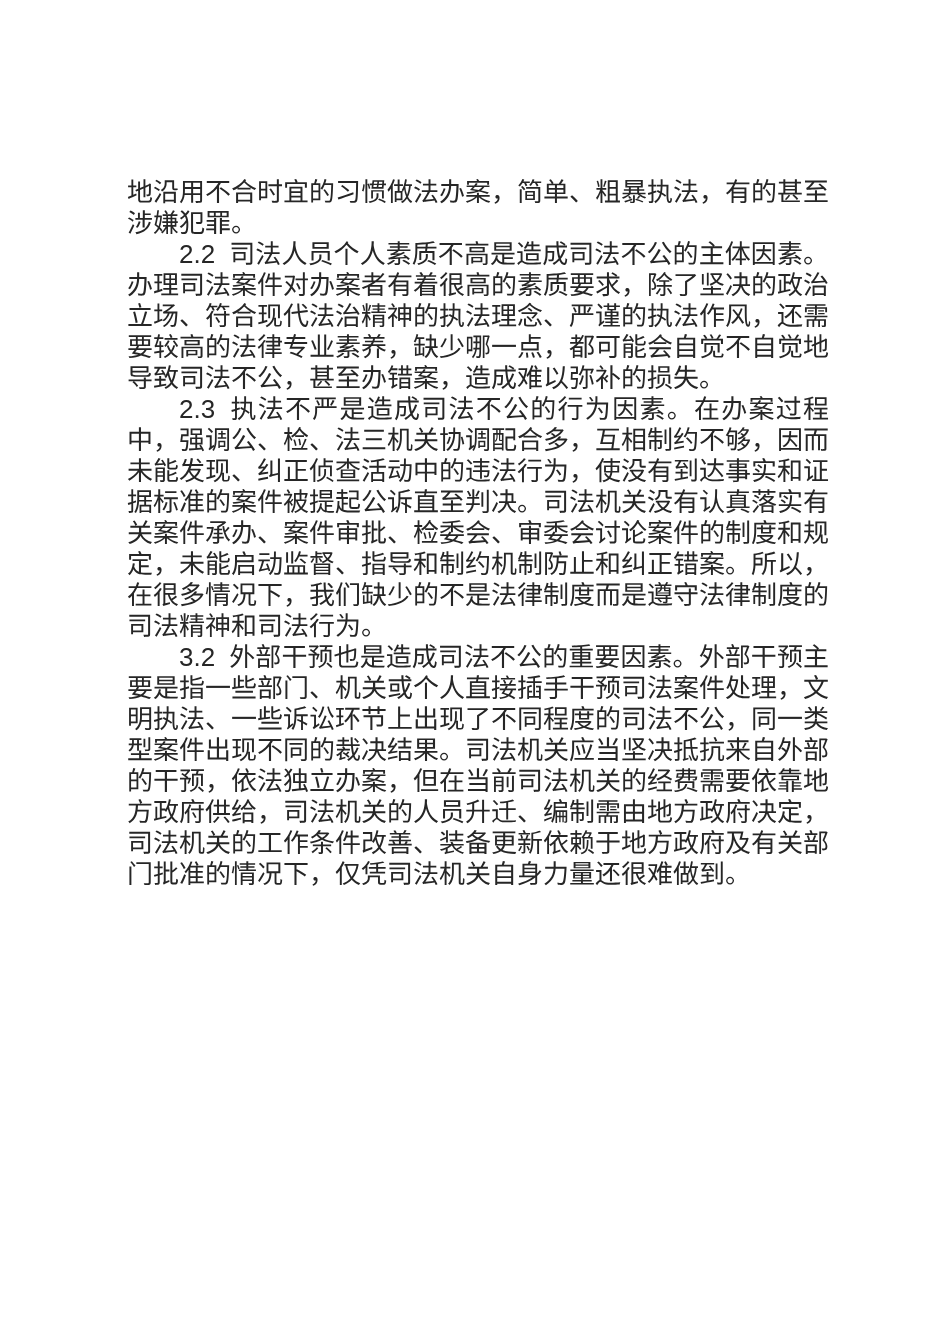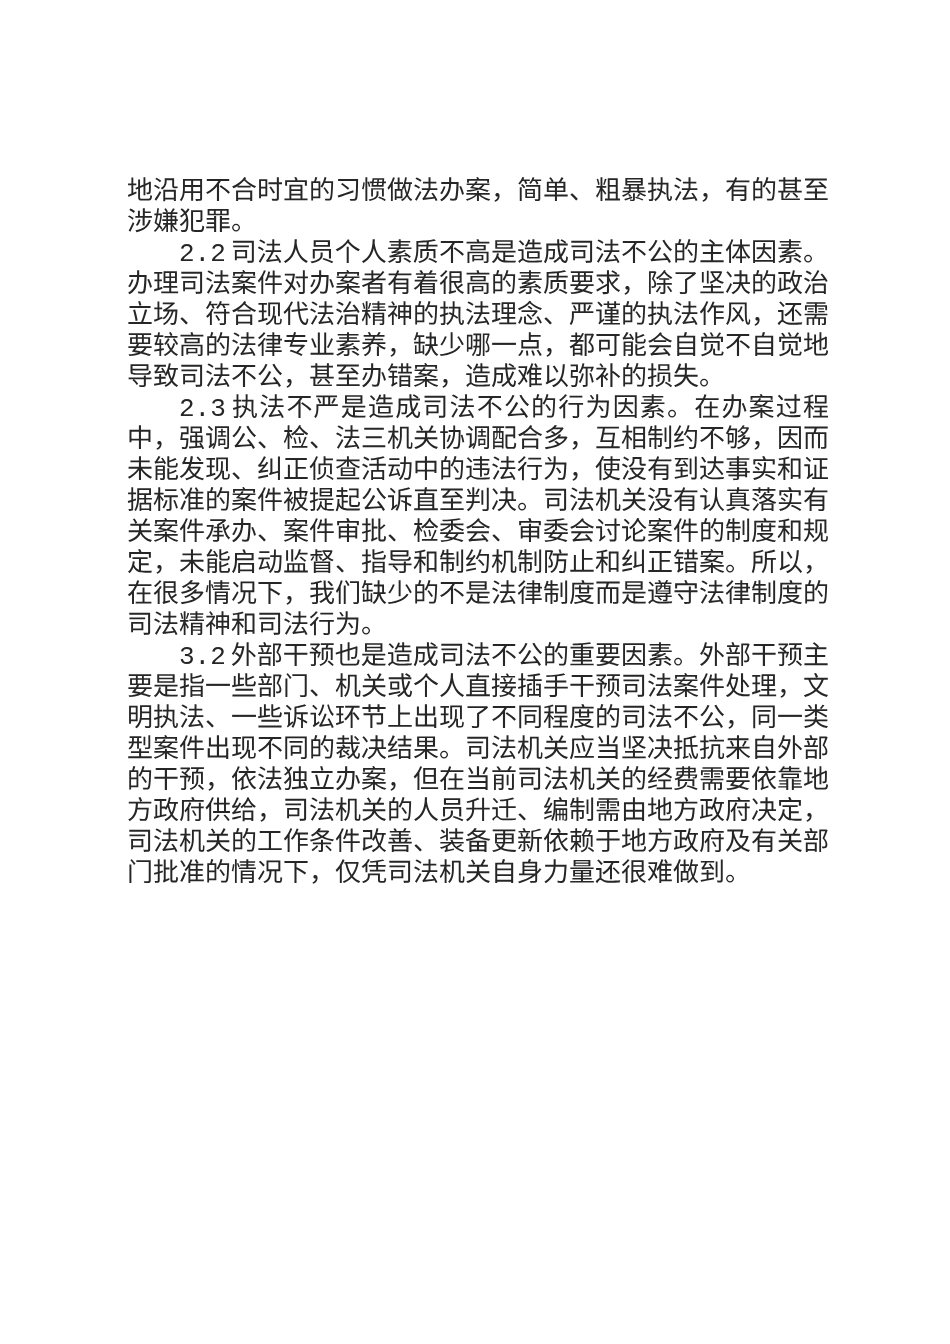--- a/index.html
+++ b/index.html
@@ -6,21 +6,21 @@
     margin: 0;
     padding: 0;
     background: #ffffff;
     overflow: hidden;
   }
   .page {
     position: relative;
     width: 950px;
     height: 993px;
     background: #ffffff;
-    font-family: Liberation Mono, monospace;
+    font-family: Liberation Sans, sans-serif;
     color: #262626;
   }
   .content {
     position: absolute;
     left: 127px;
     top: 177px;
     width: 702px;
     font-size: 26px;
     line-height: 31px;
     text-align: justify;
@@ -29,21 +29,21 @@
   }
   .para {
     margin: 0;
     padding: 0;
     text-indent: 2em;
   }
   .para.continuation {
     text-indent: 0;
   }
   .num {
-    margin-right: 5px;
+    margin-right: 14px;
   }
   .num:empty {
     display: none;
     margin-right: 0;
   }
   .footer {
     position: absolute;
     top: 1238px;
     left: 0;
     width: 950px;

